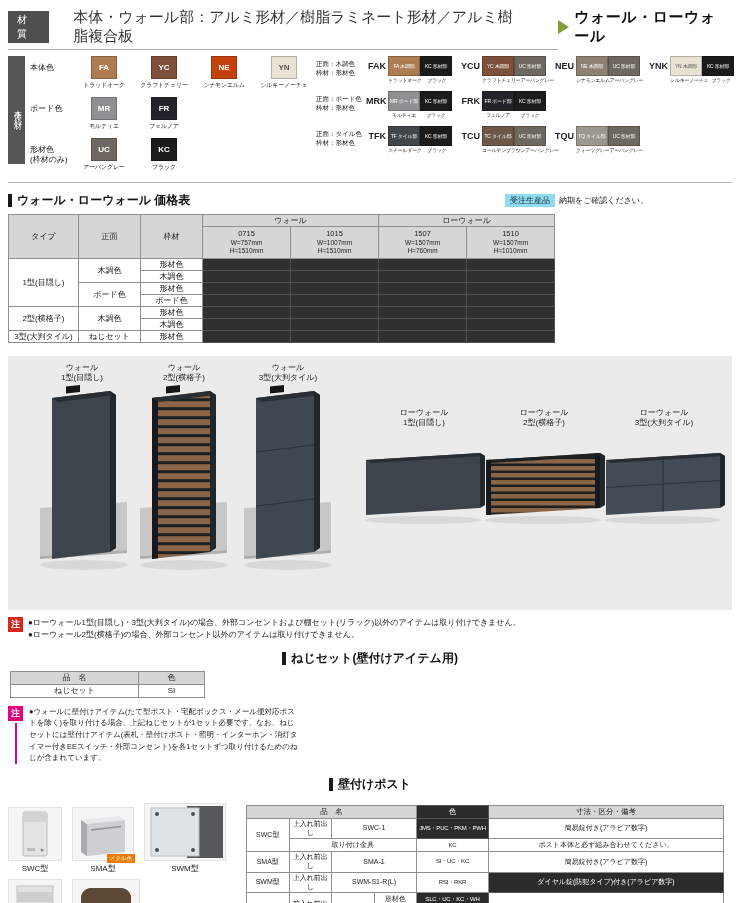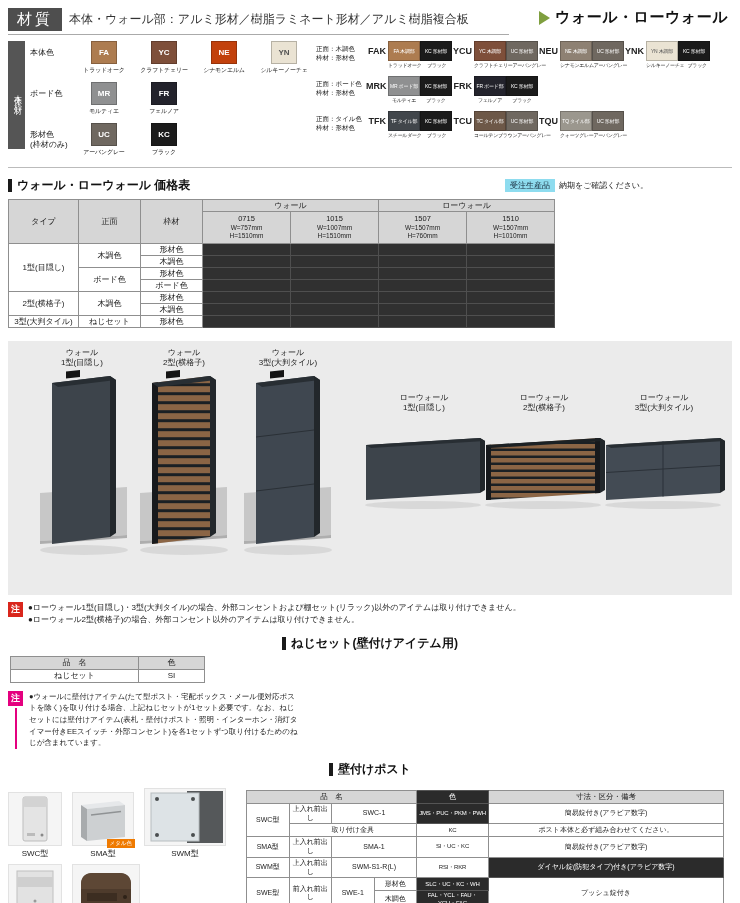--- a/index.html
+++ b/index.html
@@ -3,41 +3,41 @@
 <meta charset="utf-8">
 <style>
   * { margin:0; padding:0; box-sizing:border-box; }
   html,body { background:#fff; }
   body { width:740px; height:903px; font-family:"Liberation Sans","DejaVu Sans",sans-serif; color:#222; }
   .page { position:relative; width:740px; height:903px; overflow:hidden; padding:8px; background:#fff; }
 
   
   .topbar { display:flex; justify-content:space-between; align-items:flex-start; }
   .material { display:flex; align-items:center; border-bottom:1px solid #aaa; padding-bottom:3px; padding-right:40px; }
-  .material-label { background:#4e4e4e; color:#fff; font-size:15px; padding:2px 9px; letter-spacing:3px; }
-  .material-text { font-size:12px; margin-left:7px; color:#333; }
+  .material-label { background:#4e4e4e; color:#fff; font-size:10px; padding:2px 9px; letter-spacing:3px; }
+  .material-text { font-size:15px; margin-left:24px; color:#333; }
   .page-title-wrap { display:flex; align-items:center; gap:5px; padding-right:4px; }
   .title-arrow { width:0; height:0; border-left:11px solid #7f9f3f; border-top:7px solid transparent; border-bottom:7px solid transparent; }
   .page-title { font-size:15px; font-weight:bold; color:#111; letter-spacing:.5px; }
 
   
   .color-section { display:flex; margin-top:6px; }
   .side-label { writing-mode:vertical-rl; background:#555; color:#fff; font-size:8px; letter-spacing:3px; padding:8px 3px; height:108px; text-align:center; }
   .swatch-groups { margin-left:5px; display:flex; flex-direction:column; gap:7px; }
   .swatch-row { display:flex; }
   .row-label { width:50px; font-size:8px; line-height:1.25; padding-top:7px; color:#222; }
   .swatches { display:flex; gap:12px; }
   .swatch { width:48px; text-align:center; }
   .chip { width:26px; height:23px; margin:0 auto; display:flex; align-items:center; justify-content:center; font-size:8px; font-weight:bold; border:1px solid rgba(0,0,0,.22); }
   .chip-name { font-size:6px; margin-top:2px; white-space:nowrap; letter-spacing:-.2px; }
 
   .combo-panel { margin-left:8px; display:flex; flex-direction:column; gap:8px; }
   .combo-row { display:flex; }
   .combo-head { width:50px; font-size:6.5px; line-height:1.35; padding-top:4px; color:#222; }
-  .combo-items { display:flex; }
+  .combo-items { display:flex; gap:8px; }
   .combo { display:flex; }
   .combo-code { width:20px; font-size:9px; font-weight:bold; padding-top:5px; text-align:right; margin-right:2px; }
   .combo-chips { display:flex; }
   .cchip { width:32px; height:20px; display:flex; align-items:center; justify-content:center; font-size:5px; letter-spacing:-.2px; border:1px solid rgba(0,0,0,.22); white-space:nowrap; }
   .combo-names { display:flex; width:64px; }
   .combo-names span { flex:1; text-align:center; font-size:5px; letter-spacing:-.3px; white-space:nowrap; margin-top:1px; }
 
   .hr { height:1px; background:#bbb; margin-top:10px; }
 
   

